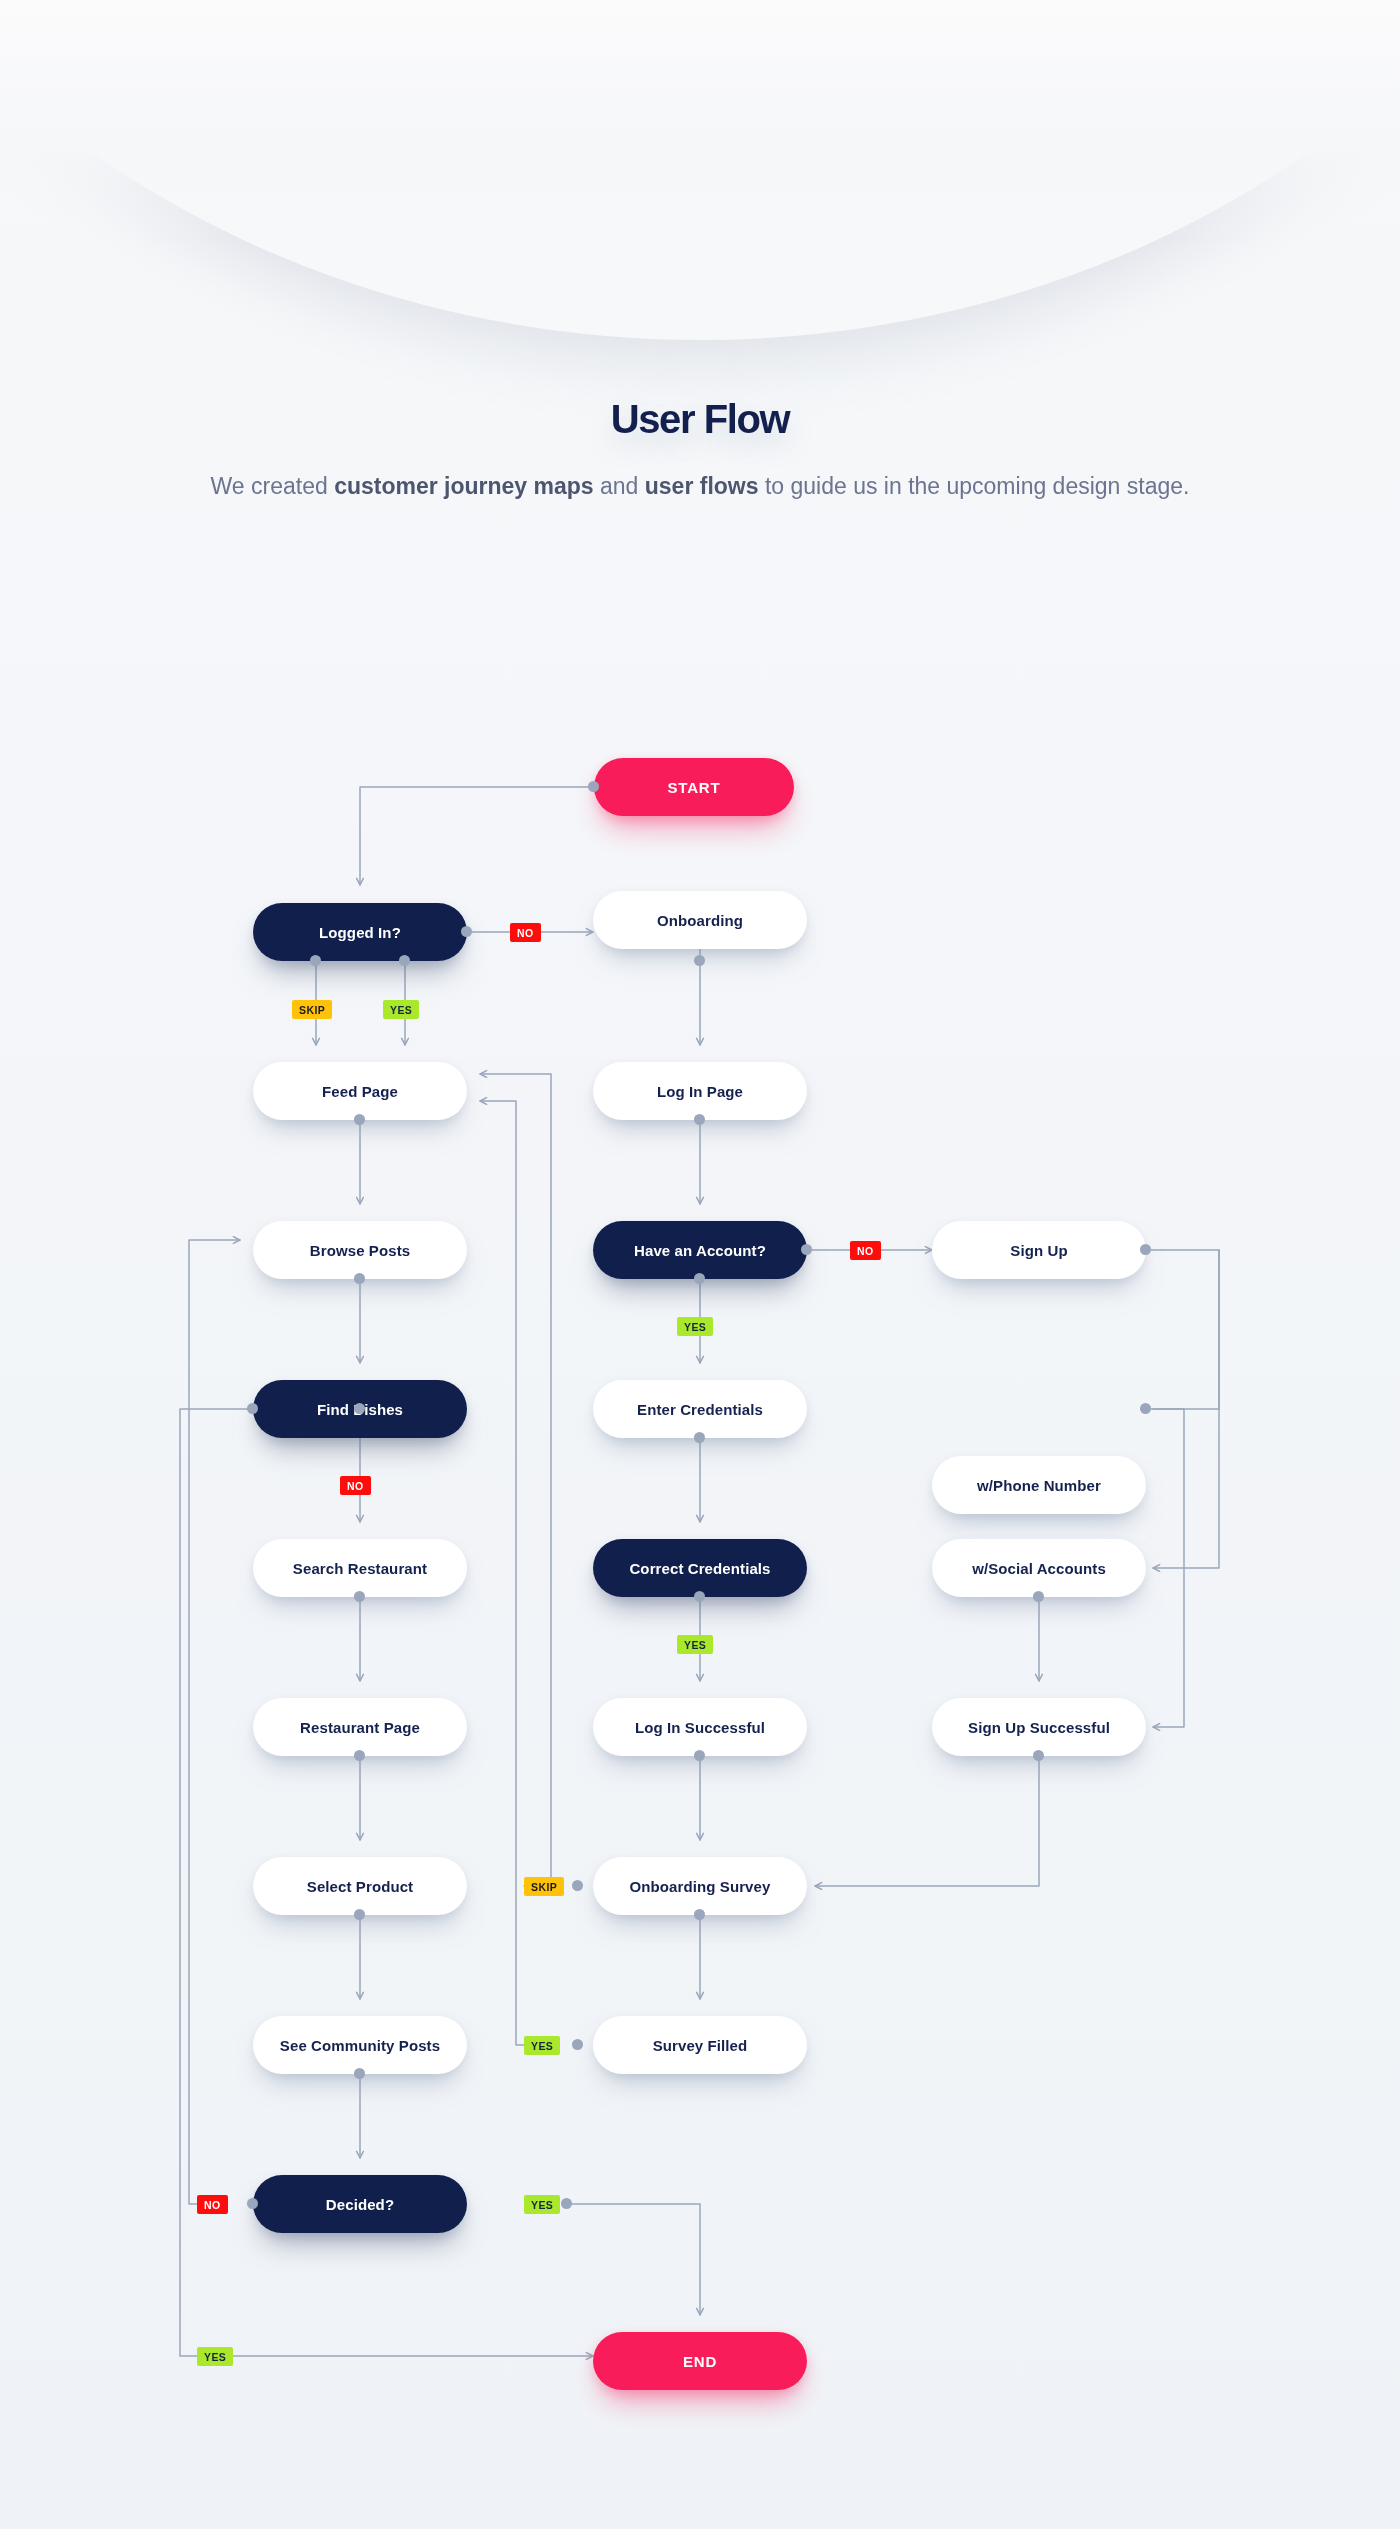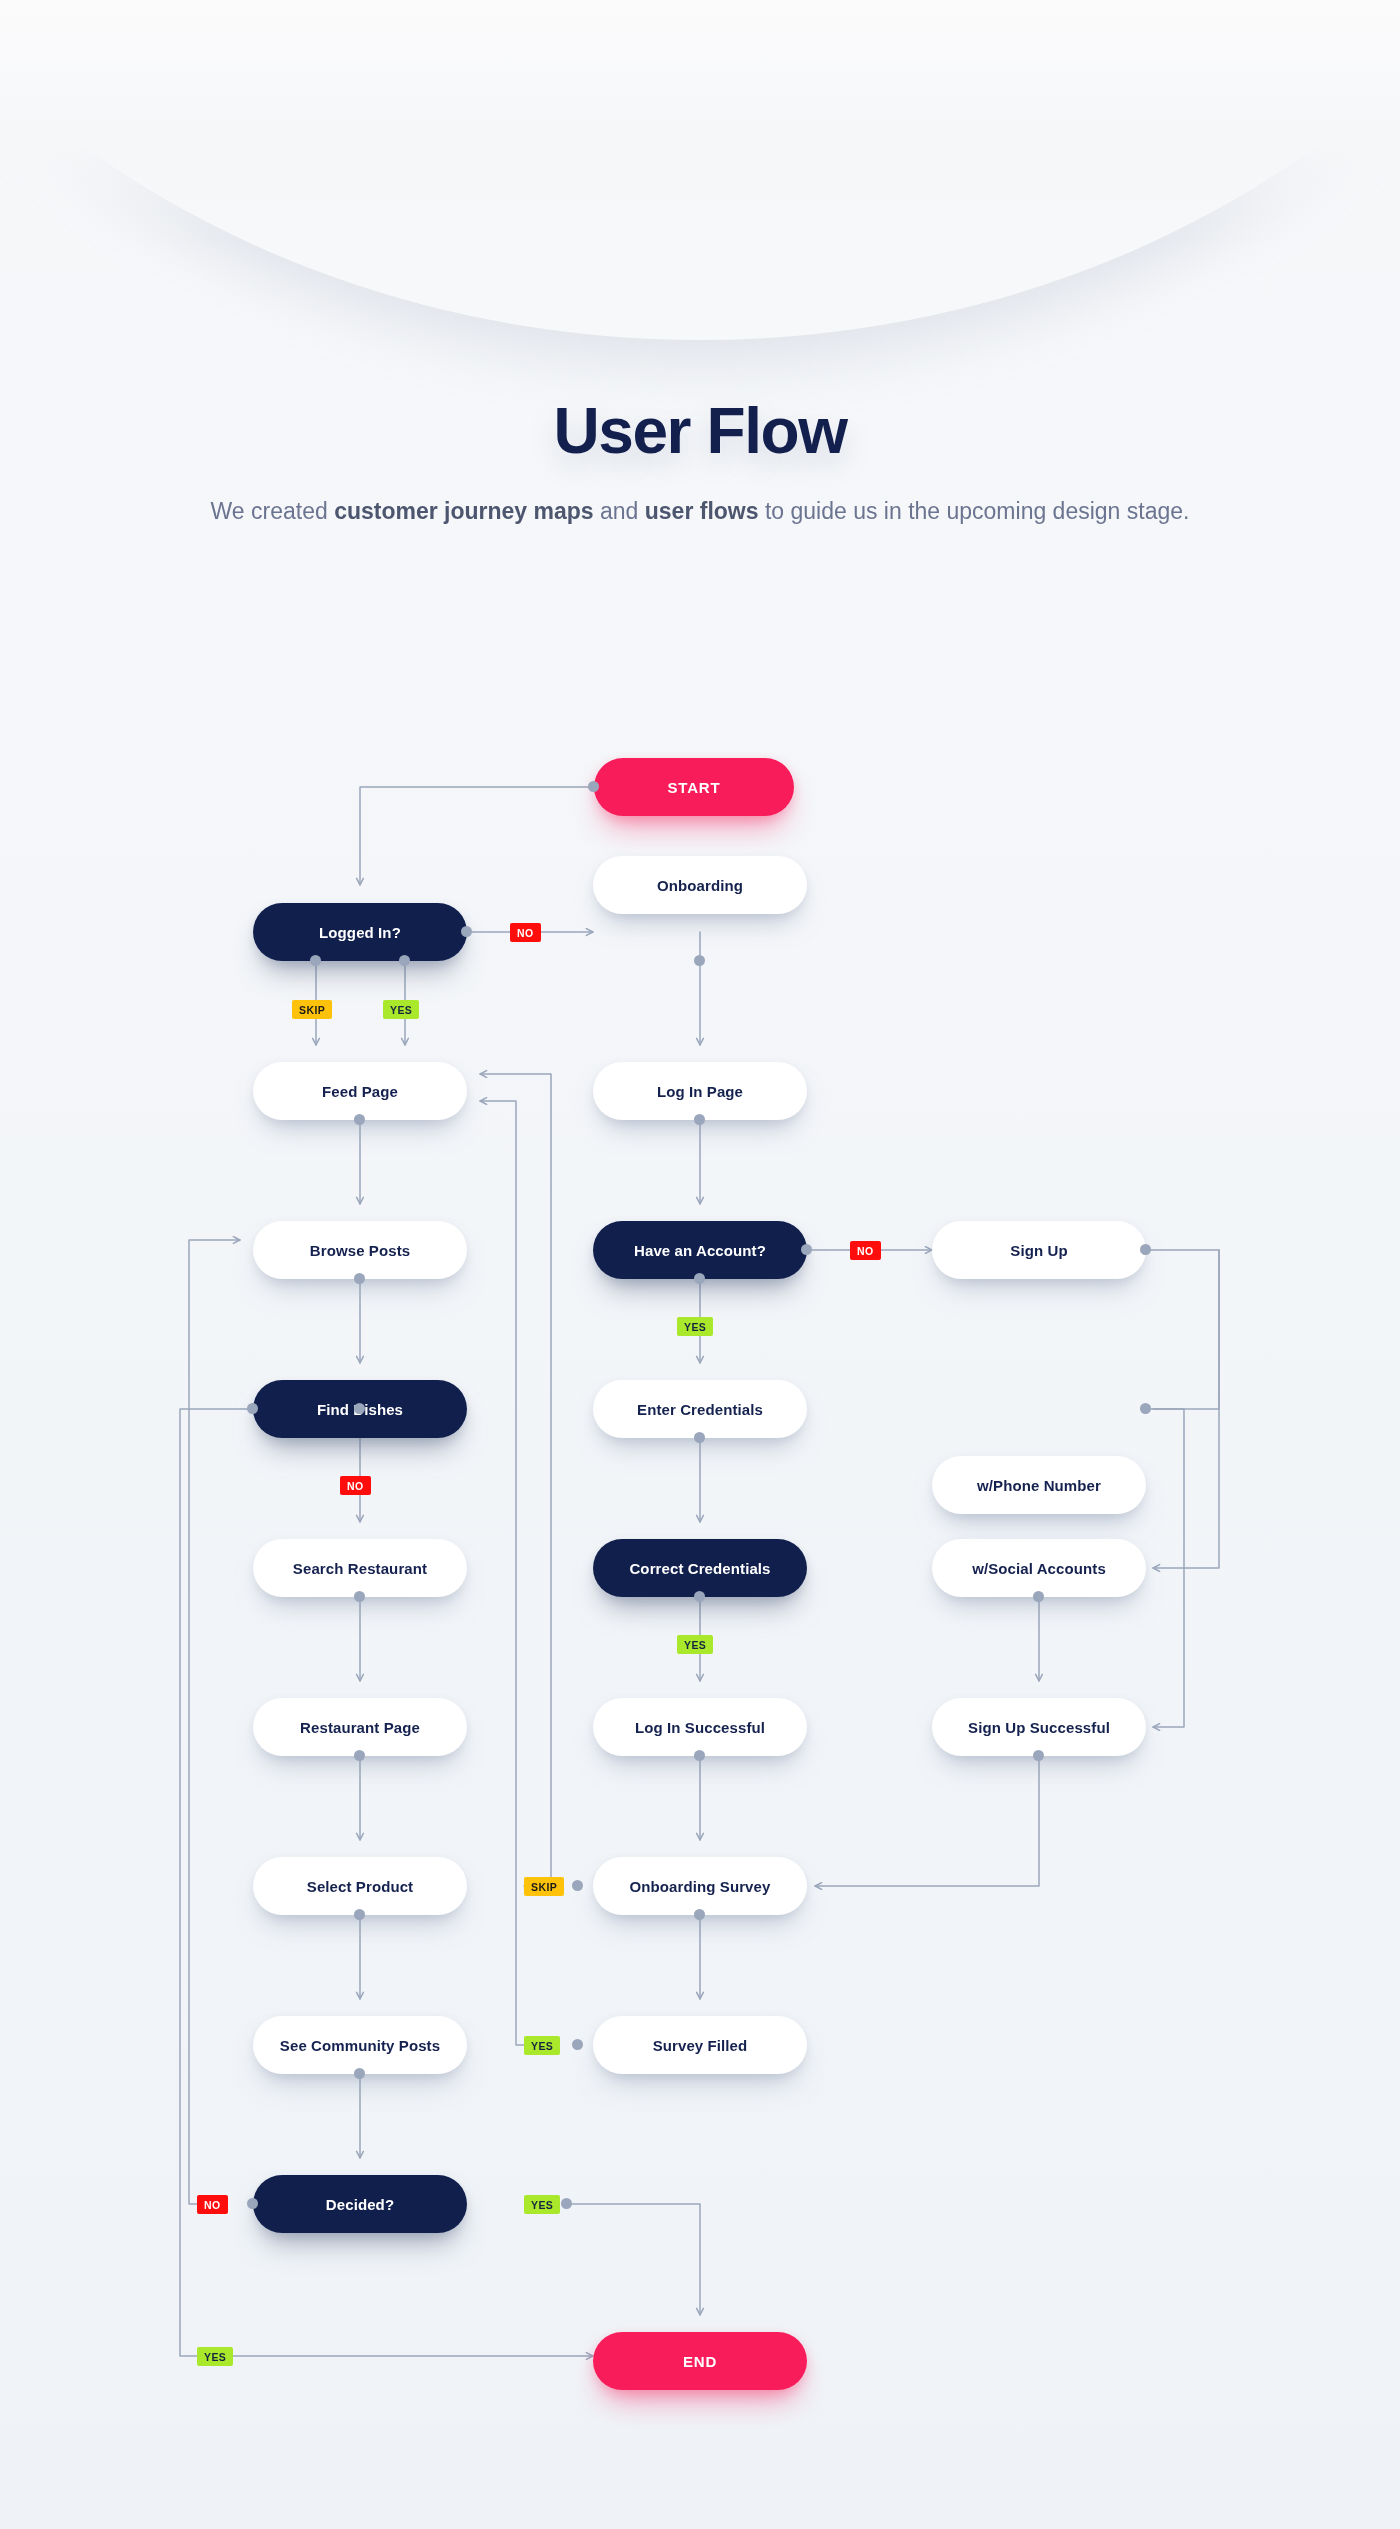--- a/index.html
+++ b/index.html
@@ -25,21 +25,21 @@
     box-shadow: 0 34px 60px -14px rgba(168,178,196,0.30);
   }
   .top-veil {
     position: absolute; left:0; top:0; width:1400px; height:240px;
     background: linear-gradient(180deg,#fbfbfc 0%, #f6f7f9 60%, rgba(246,247,249,0) 100%);
   }
 
   
   .header { position: absolute; left: 0; top: 398px; width: 1400px; text-align: center; }
   .title {
-    font-size: 64px; font-weight: 700; letter-spacing: -1.4px;
+    font-size: 40px; font-weight: 700; letter-spacing: -1.4px;
     color: #131f4d; line-height: 1.05;
     text-shadow: 0 12px 26px rgba(120,132,160,0.22);
   }
   .subtitle {
     margin-top: 28px; font-size: 23px; line-height: 1.62;
     color: #6b7490; font-weight: 400;
   }
   .subtitle b { color: #4d566f; font-weight: 700; }
 
   
@@ -196,21 +196,21 @@
     <div class="dot" style="left:354px; top:1909px;"></div>
     <div class="dot" style="left:694px; top:1909px;"></div>
     <div class="dot" style="left:572px; top:1880px;"></div>
     <div class="dot" style="left:354px; top:2068px;"></div>
     <div class="dot" style="left:572px; top:2039px;"></div>
     <div class="dot" style="left:561px; top:2198px;"></div>
     <div class="dot" style="left:247px; top:2198px;"></div>
 
     <div class="node terminal" style="left:594px;  top:758px;  width:200px;">START</div>
     <div class="node decision" style="left:253px;  top:903px;  width:214px;">Logged In?</div>
-    <div class="node process" style="left:593px;  top:856px;  width:214px;text-align:right;">Onboarding</div>
+    <div class="node process" style="left:593px;  top:891px;  width:214px;text-align:right;">Onboarding</div>
     <div class="node process" style="left:253px;  top:1062px; width:214px;">Feed Page</div>
     <div class="node process" style="left:593px;  top:1062px; width:214px;">Log In Page</div>
     <div class="node process" style="left:253px;  top:1221px; width:214px;">Browse Posts</div>
     <div class="node decision" style="left:593px;  top:1221px; width:214px;">Have an Account?</div>
     <div class="node process" style="left:932px;  top:1221px; width:214px;">Sign Up</div>
     <div class="node decision" style="left:253px;  top:1380px; width:214px;">Find Dishes</div>
     <div class="node process" style="left:593px;  top:1380px; width:214px;">Enter Credentials</div>
     <div class="node process" style="left:932px;  top:1456px; width:214px;text-align:right;">w/Phone Number</div>
     <div class="node process" style="left:253px;  top:1539px; width:214px;">Search Restaurant</div>
     <div class="node decision" style="left:593px; top:1539px; width:214px;text-align:right;">Correct Credentials</div>

